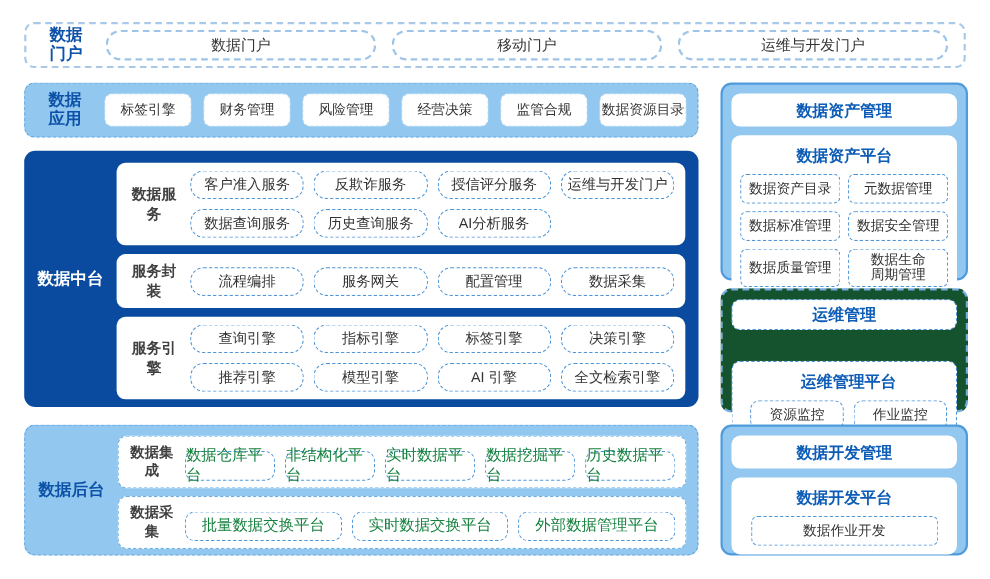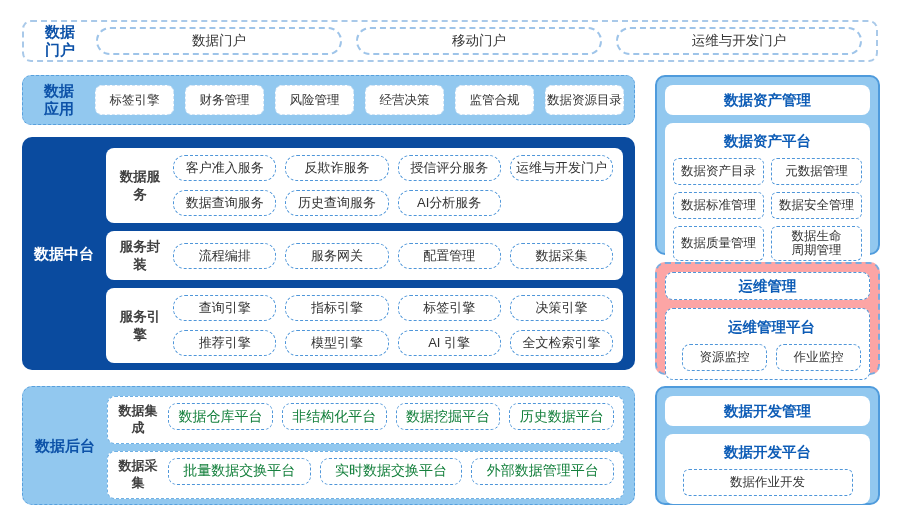--- a/index.html
+++ b/index.html
@@ -59,35 +59,35 @@
     display:flex;align-items:center;justify-content:center;font-size:13px;color:#333;
   }
 
   .backend{
     position:absolute;left:22px;top:386px;width:613px;height:119px;
     background:#92c8ef;border:1px dashed #58a0dd;border-radius:10px;
     display:flex;align-items:stretch;
   }
   .backend .big-label{width:84px;min-width:84px;margin:0;display:flex;align-items:center;justify-content:center;}
   .backend-rows{flex:1;display:flex;flex-direction:column;gap:7px;padding:9px 10px 9px 0;}
-  .brow{background:#fff;border:1px dashed #6fb0e4;border-radius:8px;display:flex;align-items:flex-start;padding:6px 9px;flex:1;}
+  .brow{background:#fff;border:1px dashed #6fb0e4;border-radius:8px;display:flex;align-items:flex-end;padding:6px 9px;flex:1;}
   .brow-label{
     width:42px;min-width:42px;text-align:center;font-weight:bold;font-size:13px;
     color:#404040;line-height:1.3;word-break:break-all;
   }
   .brow-items{flex:1;display:flex;gap:9px;margin-left:9px;}
   .bitem{
     flex:1;border:1px dashed #4f96d9;border-radius:9px;height:27px;background:#fff;
     display:flex;align-items:center;justify-content:center;font-size:14px;color:#15803d;
   }
 
   
   .rc{position:absolute;left:655px;width:225px;border-radius:10px;padding:8px;display:flex;flex-direction:column;}
   .rc-blue{background:#92c8ef;border:2px solid #4f9bdc;}
-  .rc-white{background:#fca5a5;border:2px dashed #76ace0;}
+  .rc-white{background:#14532d;border:2px dashed #76ace0;gap:20px;}
   .rc-header{
     background:#fff;border-radius:8px;min-height:30px;margin-bottom:8px;
     display:flex;align-items:center;justify-content:center;
     color:#0d5cb6;font-weight:bold;font-size:14.5px;
   }
   .rc-white .rc-header{border:1px dashed #4f96d9;min-height:28px;}
   .platform{background:#fff;border-radius:8px;padding:5px 8px 8px;flex:1;display:flex;flex-direction:column;}
   .rc-white .platform{border:1px dashed #4f96d9;padding-left:16px;}
   .platform-title{
     text-align:center;color:#0d5cb6;font-weight:bold;font-size:14.5px;padding:4px 0 7px;
@@ -178,20 +178,21 @@
 
 <div class="backend">
   <div class="big-label">数据后台</div>
   <div class="backend-rows">
 
     <div class="brow">
       <div class="brow-label">数据集成</div>
       <div class="brow-items">
         <div class="bitem">数据仓库平台</div>
         <div class="bitem">非结构化平台</div>
+        <div class="bitem">实时数据平台</div>
         <div class="bitem">数据挖掘平台</div>
         <div class="bitem">历史数据平台</div>
       </div>
     </div>
 
     <div class="brow">
       <div class="brow-label">数据采集</div>
       <div class="brow-items">
         <div class="bitem">批量数据交换平台</div>
         <div class="bitem">实时数据交换平台</div>

